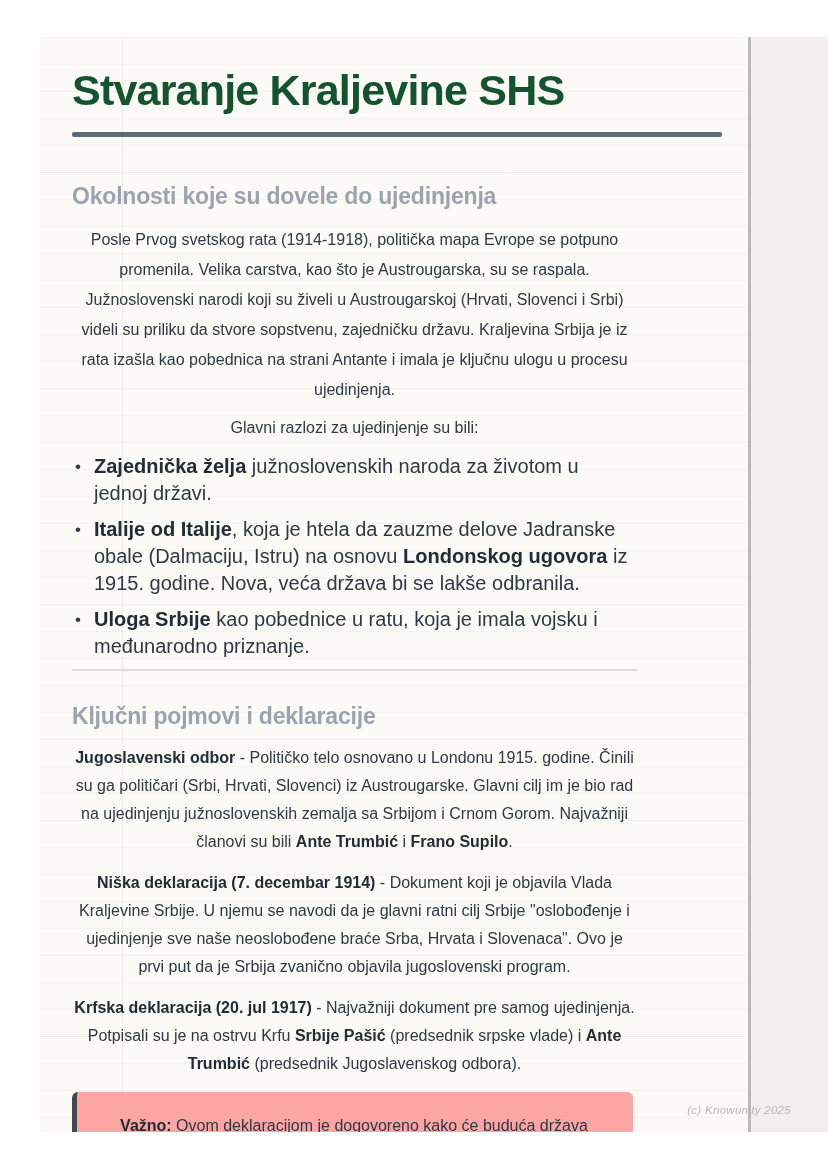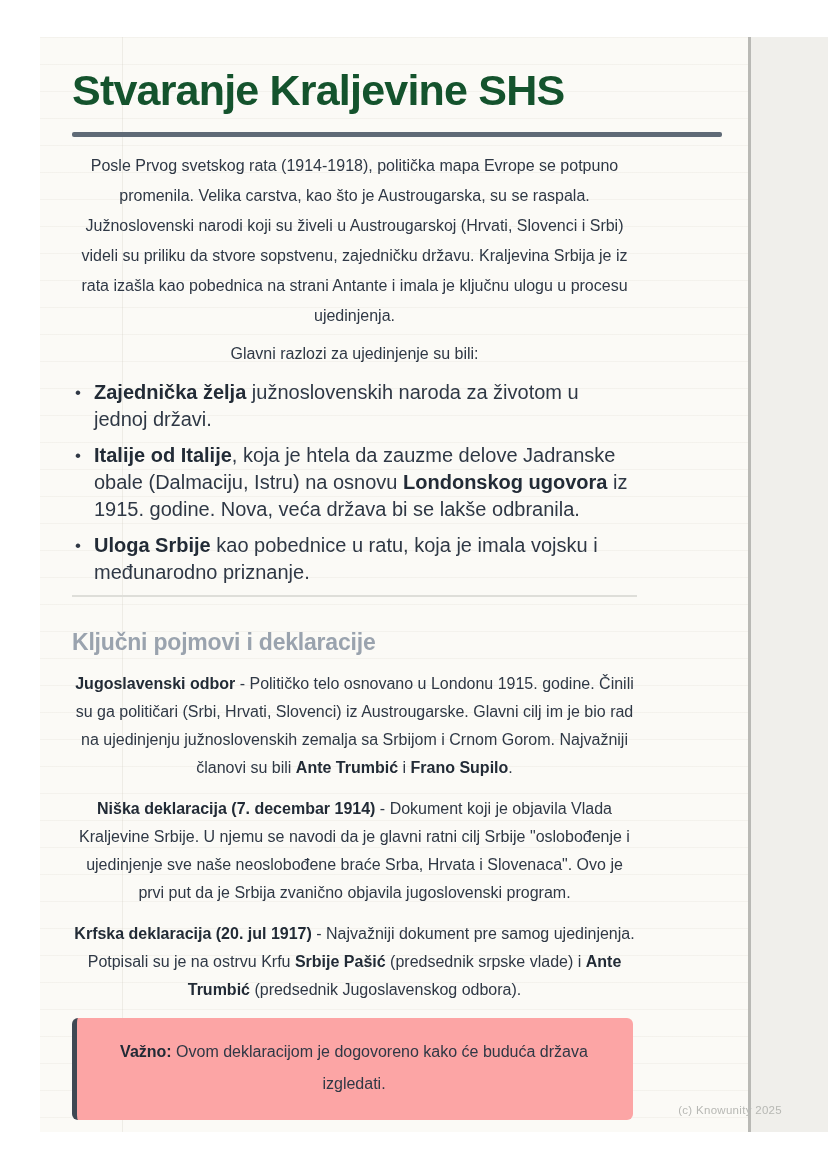--- a/index.html
+++ b/index.html
@@ -26,25 +26,26 @@
     pointer-events: none;
   }
   .edge-strip {
     position: absolute; top: 0; right: 0;
     width: 77px; height: 100%;
     background: #f0efeb;
     border-left: 3px solid #b9b9b5;
   }
   .watermark {
     position: absolute;
-    top: 1067px; right: 46px;
+    top: 1067px; right: 37px;
     font-size: 11.5px;
     letter-spacing: 0.3px;
     color: #b7b8b4;
     z-index: 5;
+    font-style: italic;
   }
   .content {
     position: absolute; left: 32px; top: 0;
     width: 650px;
     z-index: 2;
   }
   h1.doc-title {
     margin: 30px 0 0 0;
     font-size: 43px; line-height: 46px;
     font-weight: bold;
@@ -121,20 +122,21 @@
 
 <div class="sheet">
   <div class="paper-lines"></div>
   <div class="edge-strip"></div>
   <div class="watermark">(c) Knowunity 2025</div>
 
   <div class="content">
     <h1 class="doc-title">Stvaranje Kraljevine SHS</h1>
     <div class="title-rule"></div>
 
+    <h2 class="section-heading first">Okolnosti koje su dovele do ujedinjenja</h2>
     <p class="body just intro">Posle Prvog svetskog rata (1914-1918), politička mapa Evrope se potpuno promenila. Velika carstva, kao što je Austrougarska, su se raspala. Južnoslovenski narodi koji su živeli u Austrougarskoj (Hrvati, Slovenci i Srbi) videli su priliku da stvore sopstvenu, zajedničku državu. Kraljevina Srbija je iz rata izašla kao pobednica na strani Antante i imala je ključnu ulogu u procesu ujedinjenja.</p>
     <p class="body lead">Glavni razlozi za ujedinjenje su bili:</p>
 
     <ul class="reasons">
       <li><span class="b">Zajednička želja</span><span> južnoslovenskih naroda za životom u jednoj državi.</span></li>
       <li><span class="b">Italije od Italije</span><span>, koja je htela da zauzme delove Jadranske obale (Dalmaciju, Istru) na osnovu </span><span class="b">Londonskog ugovora</span><span> iz 1915. godine. Nova, veća država bi se lakše odbranila.</span></li>
       <li><span class="b">Uloga Srbije</span><span> kao pobednice u ratu, koja je imala vojsku i međunarodno priznanje.</span></li>
     </ul>
 
     <div class="divider"></div>

